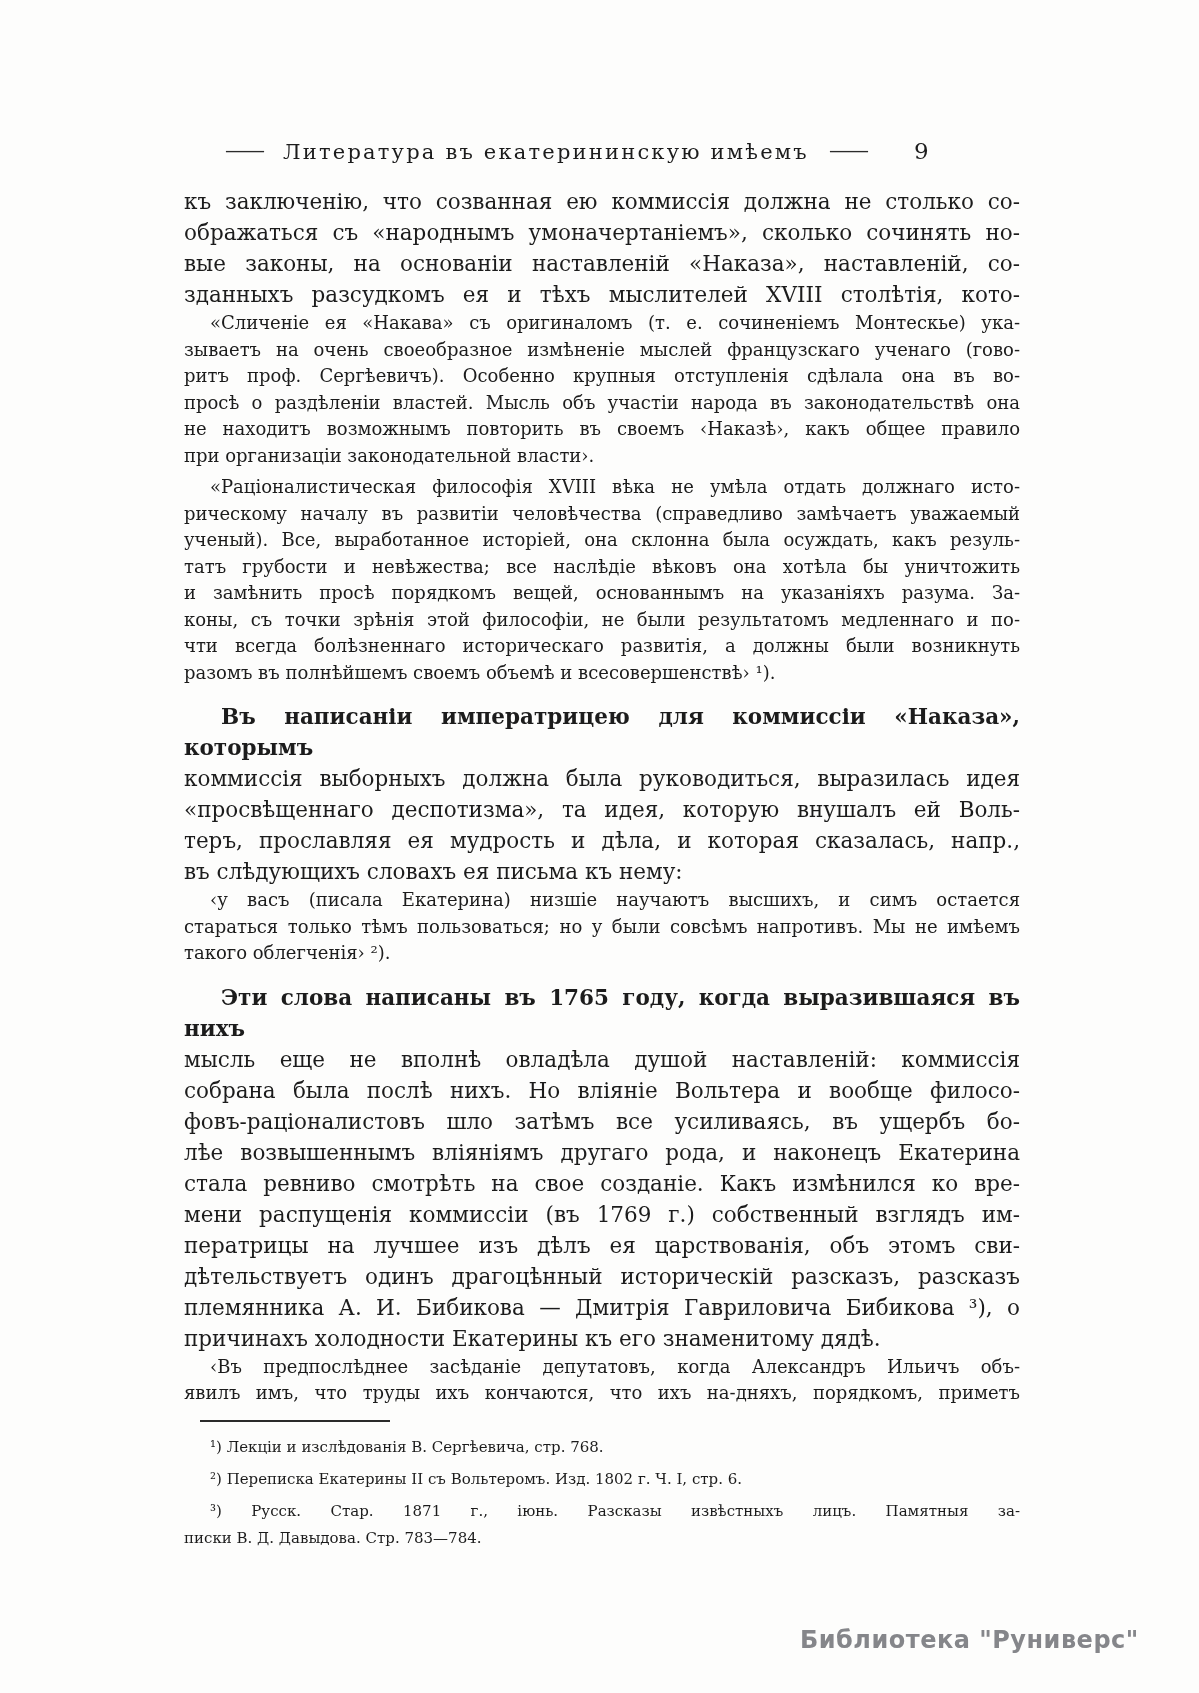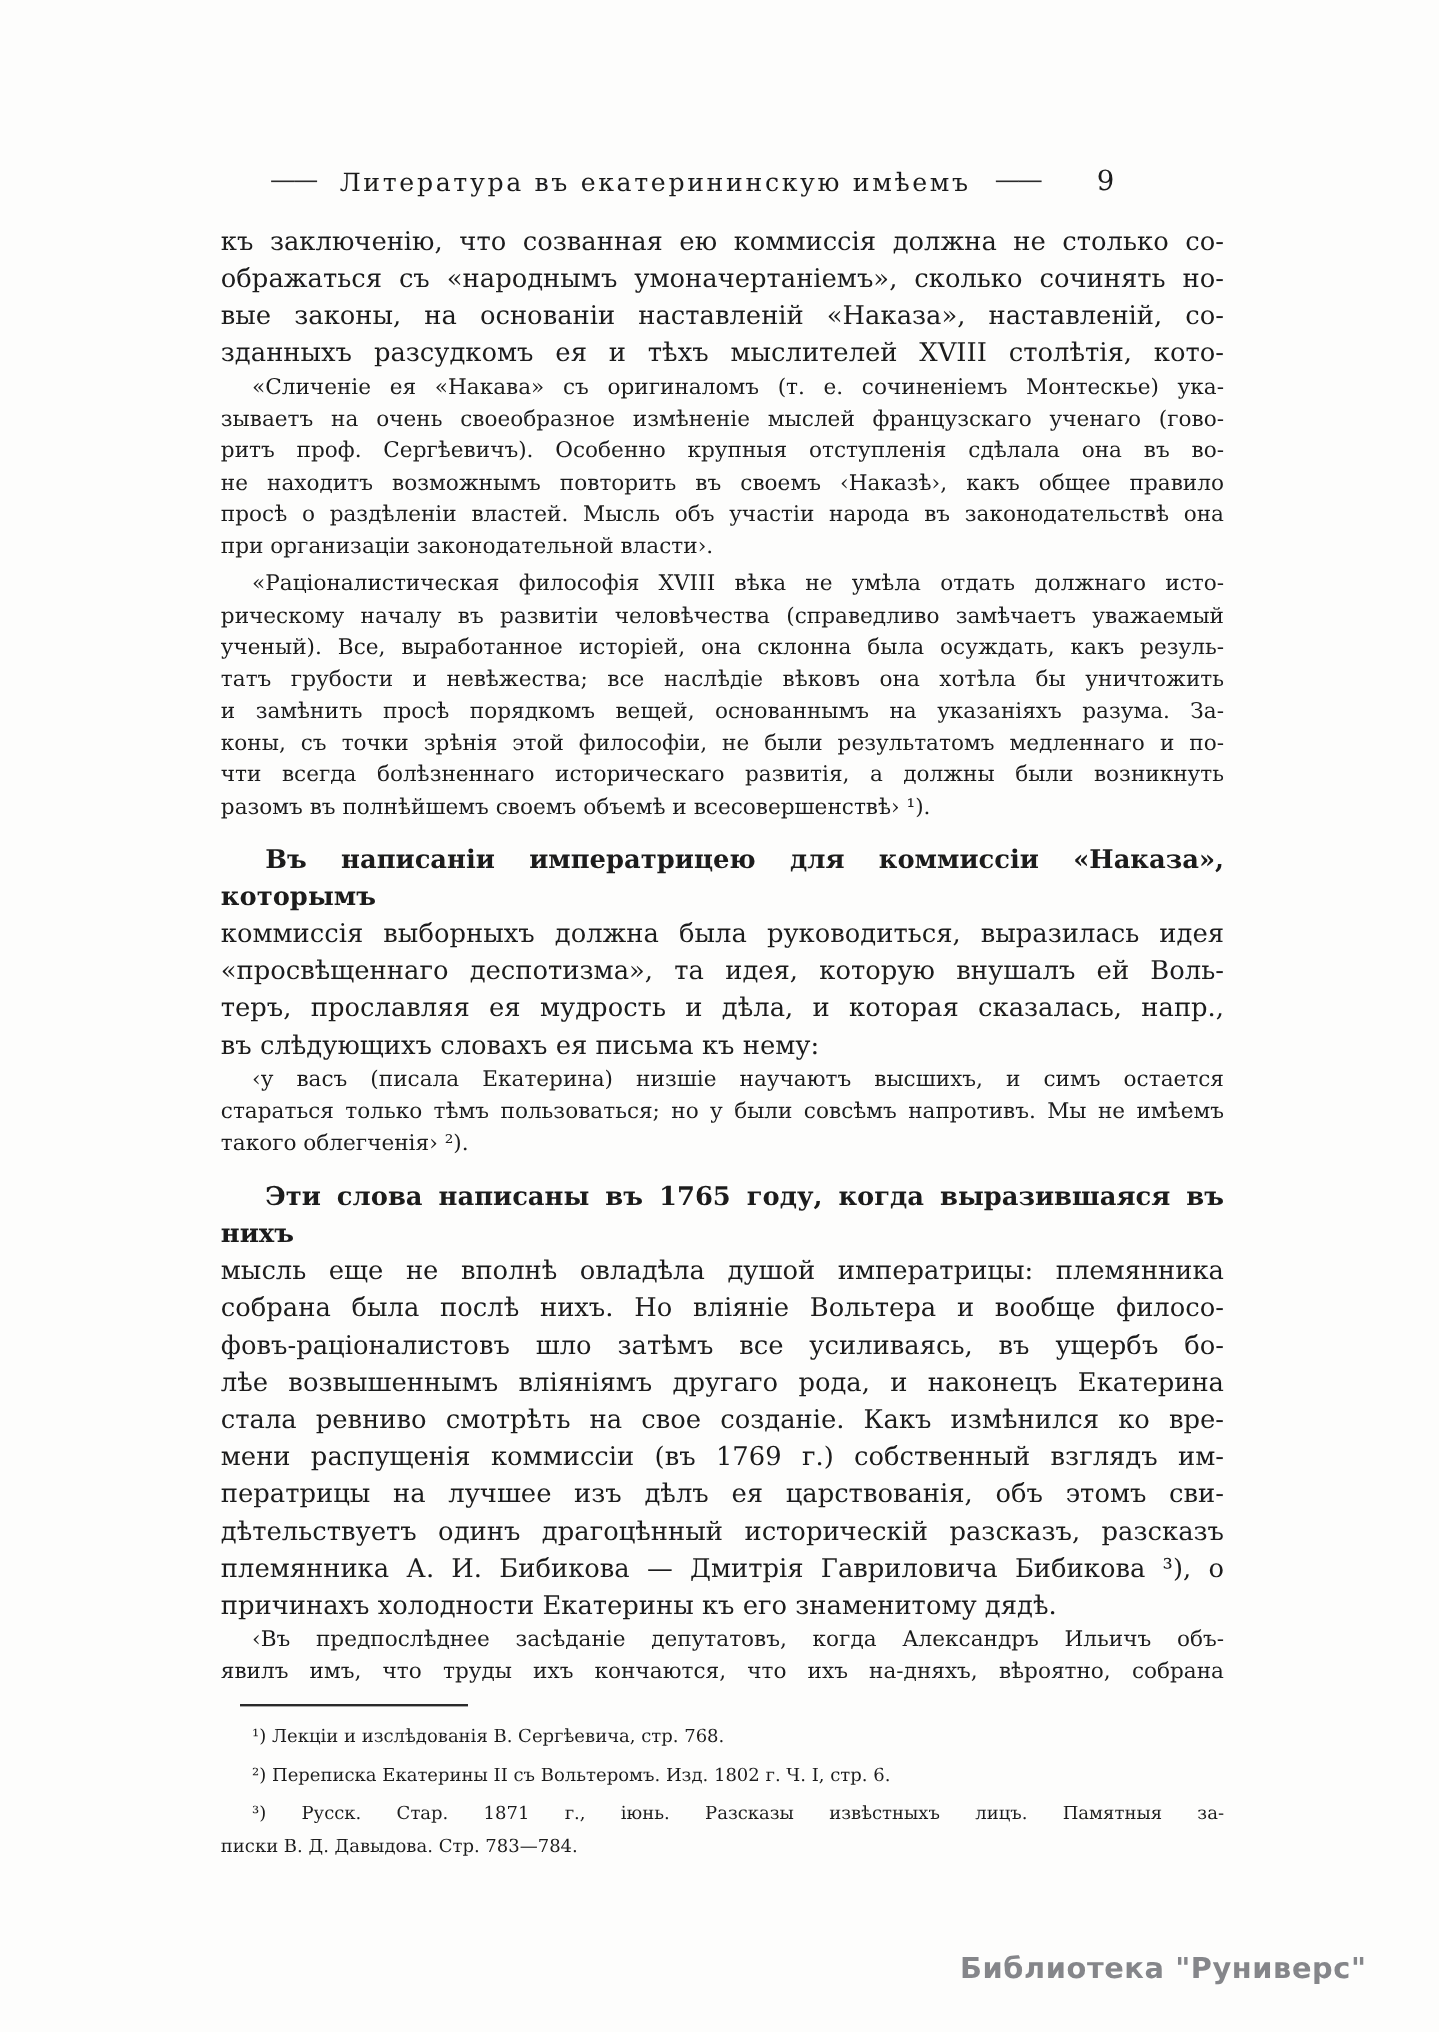--- a/index.html
+++ b/index.html
@@ -69,22 +69,22 @@
       <div class="para main">
         <div class="line">къ заключенію, что созванная ею коммиссія должна не столько со-</div>
         <div class="line">ображаться съ «народнымъ умоначертаніемъ», сколько сочинять но-</div>
         <div class="line">вые законы, на основаніи наставленій «Наказа», наставленій, со-</div>
         <div class="line">зданныхъ разсудкомъ ея и тѣхъ мыслителей XVIII столѣтія, кото-</div>
       </div>
       <div class="para quote">
         <div class="line indent">«Сличеніе ея «Накава» съ оригиналомъ (т. е. сочиненіемъ Монтескье) ука-</div>
         <div class="line">зываетъ на очень своеобразное измѣненіе мыслей французскаго ученаго (гово-</div>
         <div class="line">ритъ проф. Сергѣевичъ). Особенно крупныя отступленія сдѣлала она въ во-</div>
+        <div class="line">просѣ о раздѣленіи властей. Мысль объ участіи народа въ законодательствѣ она</div>
         <div class="line">не находитъ возможнымъ повторить въ своемъ ‹Наказѣ›, какъ общее правило</div>
-        <div class="line">просѣ о раздѣленіи властей. Мысль объ участіи народа въ законодательствѣ она</div>
         <div class="line last">при организаціи законодательной власти›.</div>
       </div>
       <div class="para quote">
         <div class="line indent">«Раціоналистическая философія XVIII вѣка не умѣла отдать должнаго исто-</div>
         <div class="line">рическому началу въ развитіи человѣчества (справедливо замѣчаетъ уважаемый</div>
         <div class="line">ученый). Все, выработанное исторіей, она склонна была осуждать, какъ резуль-</div>
         <div class="line">татъ грубости и невѣжества; все наслѣдіе вѣковъ она хотѣла бы уничтожить</div>
         <div class="line">и замѣнить просѣ порядкомъ вещей, основаннымъ на указаніяхъ разума. За-</div>
         <div class="line">коны, съ точки зрѣнія этой философіи, не были результатомъ медленнаго и по-</div>
         <div class="line">чти всегда болѣзненнаго историческаго развитія, а должны были возникнуть</div>
@@ -97,34 +97,34 @@
         <div class="line">теръ, прославляя ея мудрость и дѣла, и которая сказалась, напр.,</div>
         <div class="line last">въ слѣдующихъ словахъ ея письма къ нему:</div>
       </div>
       <div class="para quote">
         <div class="line indent">‹у васъ (писала Екатерина) низшіе научаютъ высшихъ, и симъ остается</div>
         <div class="line">стараться только тѣмъ пользоваться; но у были совсѣмъ напротивъ. Мы не имѣемъ</div>
         <div class="line last">такого облегченія› ²).</div>
       </div>
       <div class="para main">
         <div class="line indent">Эти слова написаны въ 1765 году, когда выразившаяся въ нихъ</div>
-        <div class="line">мысль еще не вполнѣ овладѣла душой императрицы: племянника</div>
+        <div class="line">мысль еще не вполнѣ овладѣла душой наставленій: коммиссія</div>
         <div class="line">собрана была послѣ нихъ. Но вліяніе Вольтера и вообще филосо-</div>
         <div class="line">фовъ-раціоналистовъ шло затѣмъ все усиливаясь, въ ущербъ бо-</div>
         <div class="line">лѣе возвышеннымъ вліяніямъ другаго рода, и наконецъ Екатерина</div>
         <div class="line">стала ревниво смотрѣть на свое созданіе. Какъ измѣнился ко вре-</div>
         <div class="line">мени распущенія коммиссіи (въ 1769 г.) собственный взглядъ им-</div>
         <div class="line">ператрицы на лучшее изъ дѣлъ ея царствованія, объ этомъ сви-</div>
         <div class="line">дѣтельствуетъ одинъ драгоцѣнный историческій разсказъ, разсказъ</div>
         <div class="line">племянника А. И. Бибикова — Дмитрія Гавриловича Бибикова ³), о</div>
         <div class="line last">причинахъ холодности Екатерины къ его знаменитому дядѣ.</div>
       </div>
       <div class="para quote">
         <div class="line indent">‹Въ предпослѣднее засѣданіе депутатовъ, когда Александръ Ильичъ объ-</div>
-        <div class="line">явилъ имъ, что труды ихъ кончаются, что ихъ на-дняхъ, вѣроятно, собрана</div>
+        <div class="line">явилъ имъ, что труды ихъ кончаются, что ихъ на-дняхъ, порядкомъ, приметъ</div>
       </div>
     </div>
   <hr class="footnote-rule">
   <section id="footnotes" class="footnotes">
       <div class="para quote">
         <div class="line indent last">¹) Лекціи и изслѣдованія В. Сергѣевича, стр. 768.</div>
       </div>
       <div class="para quote">
         <div class="line indent last">²) Переписка Екатерины II съ Вольтеромъ. Изд. 1802 г. Ч. I, стр. 6.</div>
       </div>

